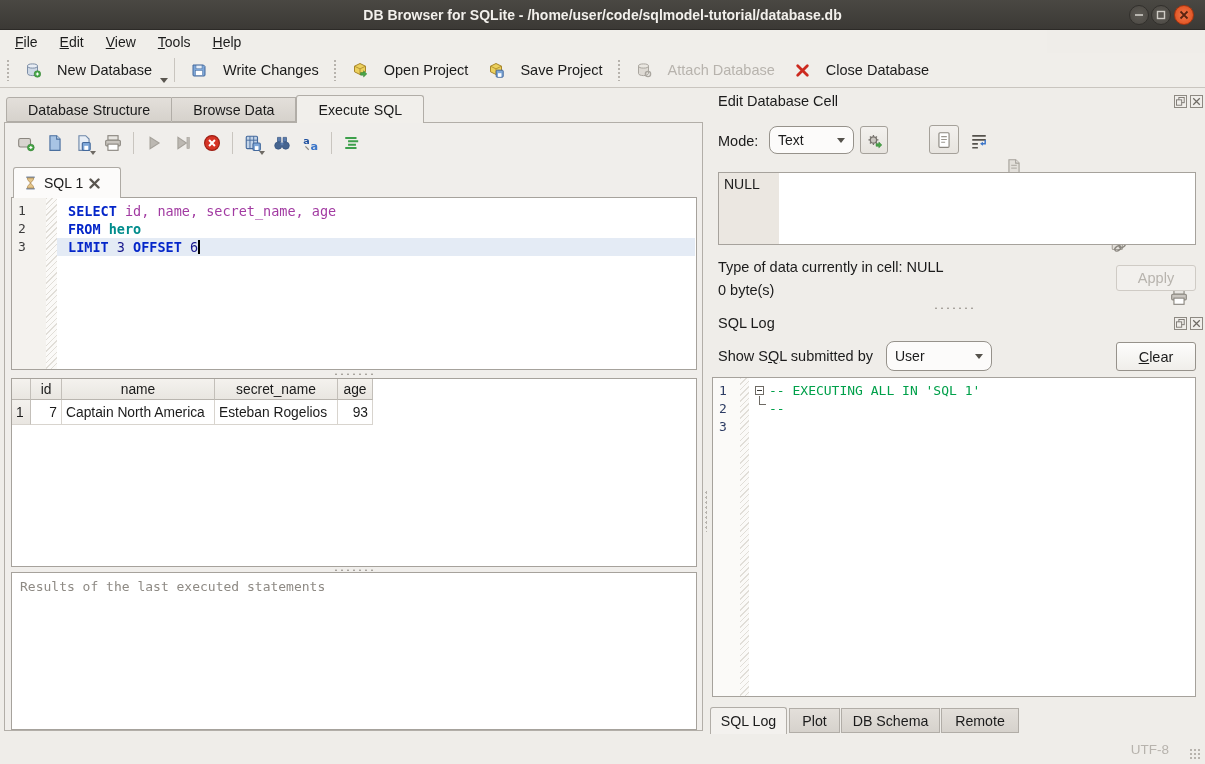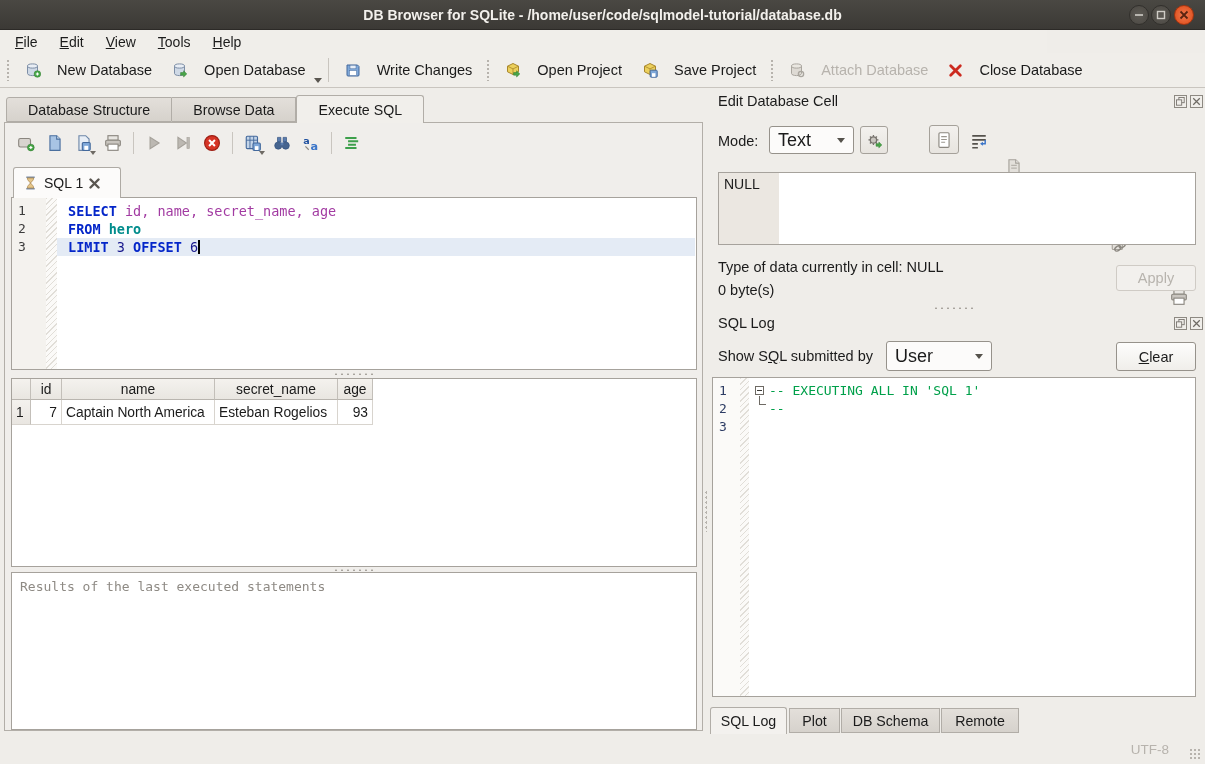--- a/index.html
+++ b/index.html
@@ -91,21 +91,21 @@
   .gcell.num { justify-content:flex-end; }
 
   .message { left:6px; top:449px; width:686px; height:158px; background:#fff; border:1px solid #a6a29c;
     font-family:"DejaVu Sans Mono",monospace; font-size:13px; color:#8e8a84; padding:6px 8px; }
 
   
   .dock-title { font-size:14.5px; }
   .dock-ico { width:13px; height:13px; border:1px solid #8d8982; background:#f0eeea;
     display:flex; align-items:center; justify-content:center; }
   .label { font-size:14.5px; }
-  .combo { background:#fcfbfa; border:1px solid #96928b; border-radius:3px; font-size:18px;
+  .combo { background:#fcfbfa; border:1px solid #96928b; border-radius:8px; font-size:14px;
     display:flex; align-items:center; justify-content:space-between; padding:0 8px; }
   .combo::after { content:""; width:0; height:0; border-left:4.5px solid transparent;
     border-right:4.5px solid transparent; border-top:5.5px solid #55524c; margin-left:8px; }
   .pbtn { border:1px solid #96928b; border-radius:3px; background:linear-gradient(#fdfdfc,#f0eeea);
     font-size:14.5px; display:flex; align-items:center; justify-content:center; }
   .pbtn.disabled { border-color:#cfcbc5; background:#f2f0ed; color:#b7b3ad; }
   .pbtn .ul::first-letter { text-decoration:underline; }
   .sqbtn { border:1px solid #a5a19a; border-radius:3px; background:linear-gradient(#f3f1ee,#e7e4df);
     display:flex; align-items:center; justify-content:center; }
 
@@ -176,28 +176,20 @@
     <div class="tbtn">
       <svg width="16" height="16" viewBox="0 0 16 16">
         <path d="M2.5 4v7.5c0 1.2 2.3 2.1 5 2.1s5-.9 5-2.1V4" fill="#cfd9e6" stroke="#7d8ea6"></path>
         <ellipse cx="7.5" cy="4" rx="5" ry="2.1" fill="#e9eef5" stroke="#7d8ea6"></ellipse>
         <circle cx="12.4" cy="12" r="3.3" fill="#47a647" stroke="#2d7a2d" stroke-width=".5"></circle>
         <path d="M12.4 10.4v3.2M10.8 12h3.2" stroke="#fff" stroke-width="1.2"></path>
       </svg>
       <span>New Database</span>
     </div>
 
-    <div class="tbtn">
-      <svg width="16" height="16" viewBox="0 0 16 16">
-        <path d="M2.5 4v7.5c0 1.2 2.3 2.1 5 2.1s5-.9 5-2.1V4" fill="#cfd9e6" stroke="#7d8ea6"></path>
-        <ellipse cx="7.5" cy="4" rx="5" ry="2.1" fill="#e9eef5" stroke="#7d8ea6"></ellipse>
-        <path d="M8.6 10.6h3v-1.8l3.2 3.1-3.2 3.1v-1.8h-3z" fill="#4aa64a" stroke="#2d7a2d" stroke-width=".5"></path>
-      </svg>
-      <span>Open Database</span>
-    </div>
     <div class="caret-down"></div>
 
     <div class="tsep"></div>
 
     <div class="tbtn">
       <svg width="16" height="16" viewBox="0 0 16 16">
         <path d="M2 3h10.5L14 4.5V13a1 1 0 0 1-1 1H3a1 1 0 0 1-1-1z" fill="#7fa8d9" stroke="#44699c"></path>
         <rect x="4.5" y="8.5" width="7" height="5" fill="#fff" stroke="#44699c" stroke-width=".5"></rect>
         <rect x="5" y="3.2" width="6" height="3.6" fill="#e7eef8" stroke="#44699c" stroke-width=".5"></rect>
       </svg>

